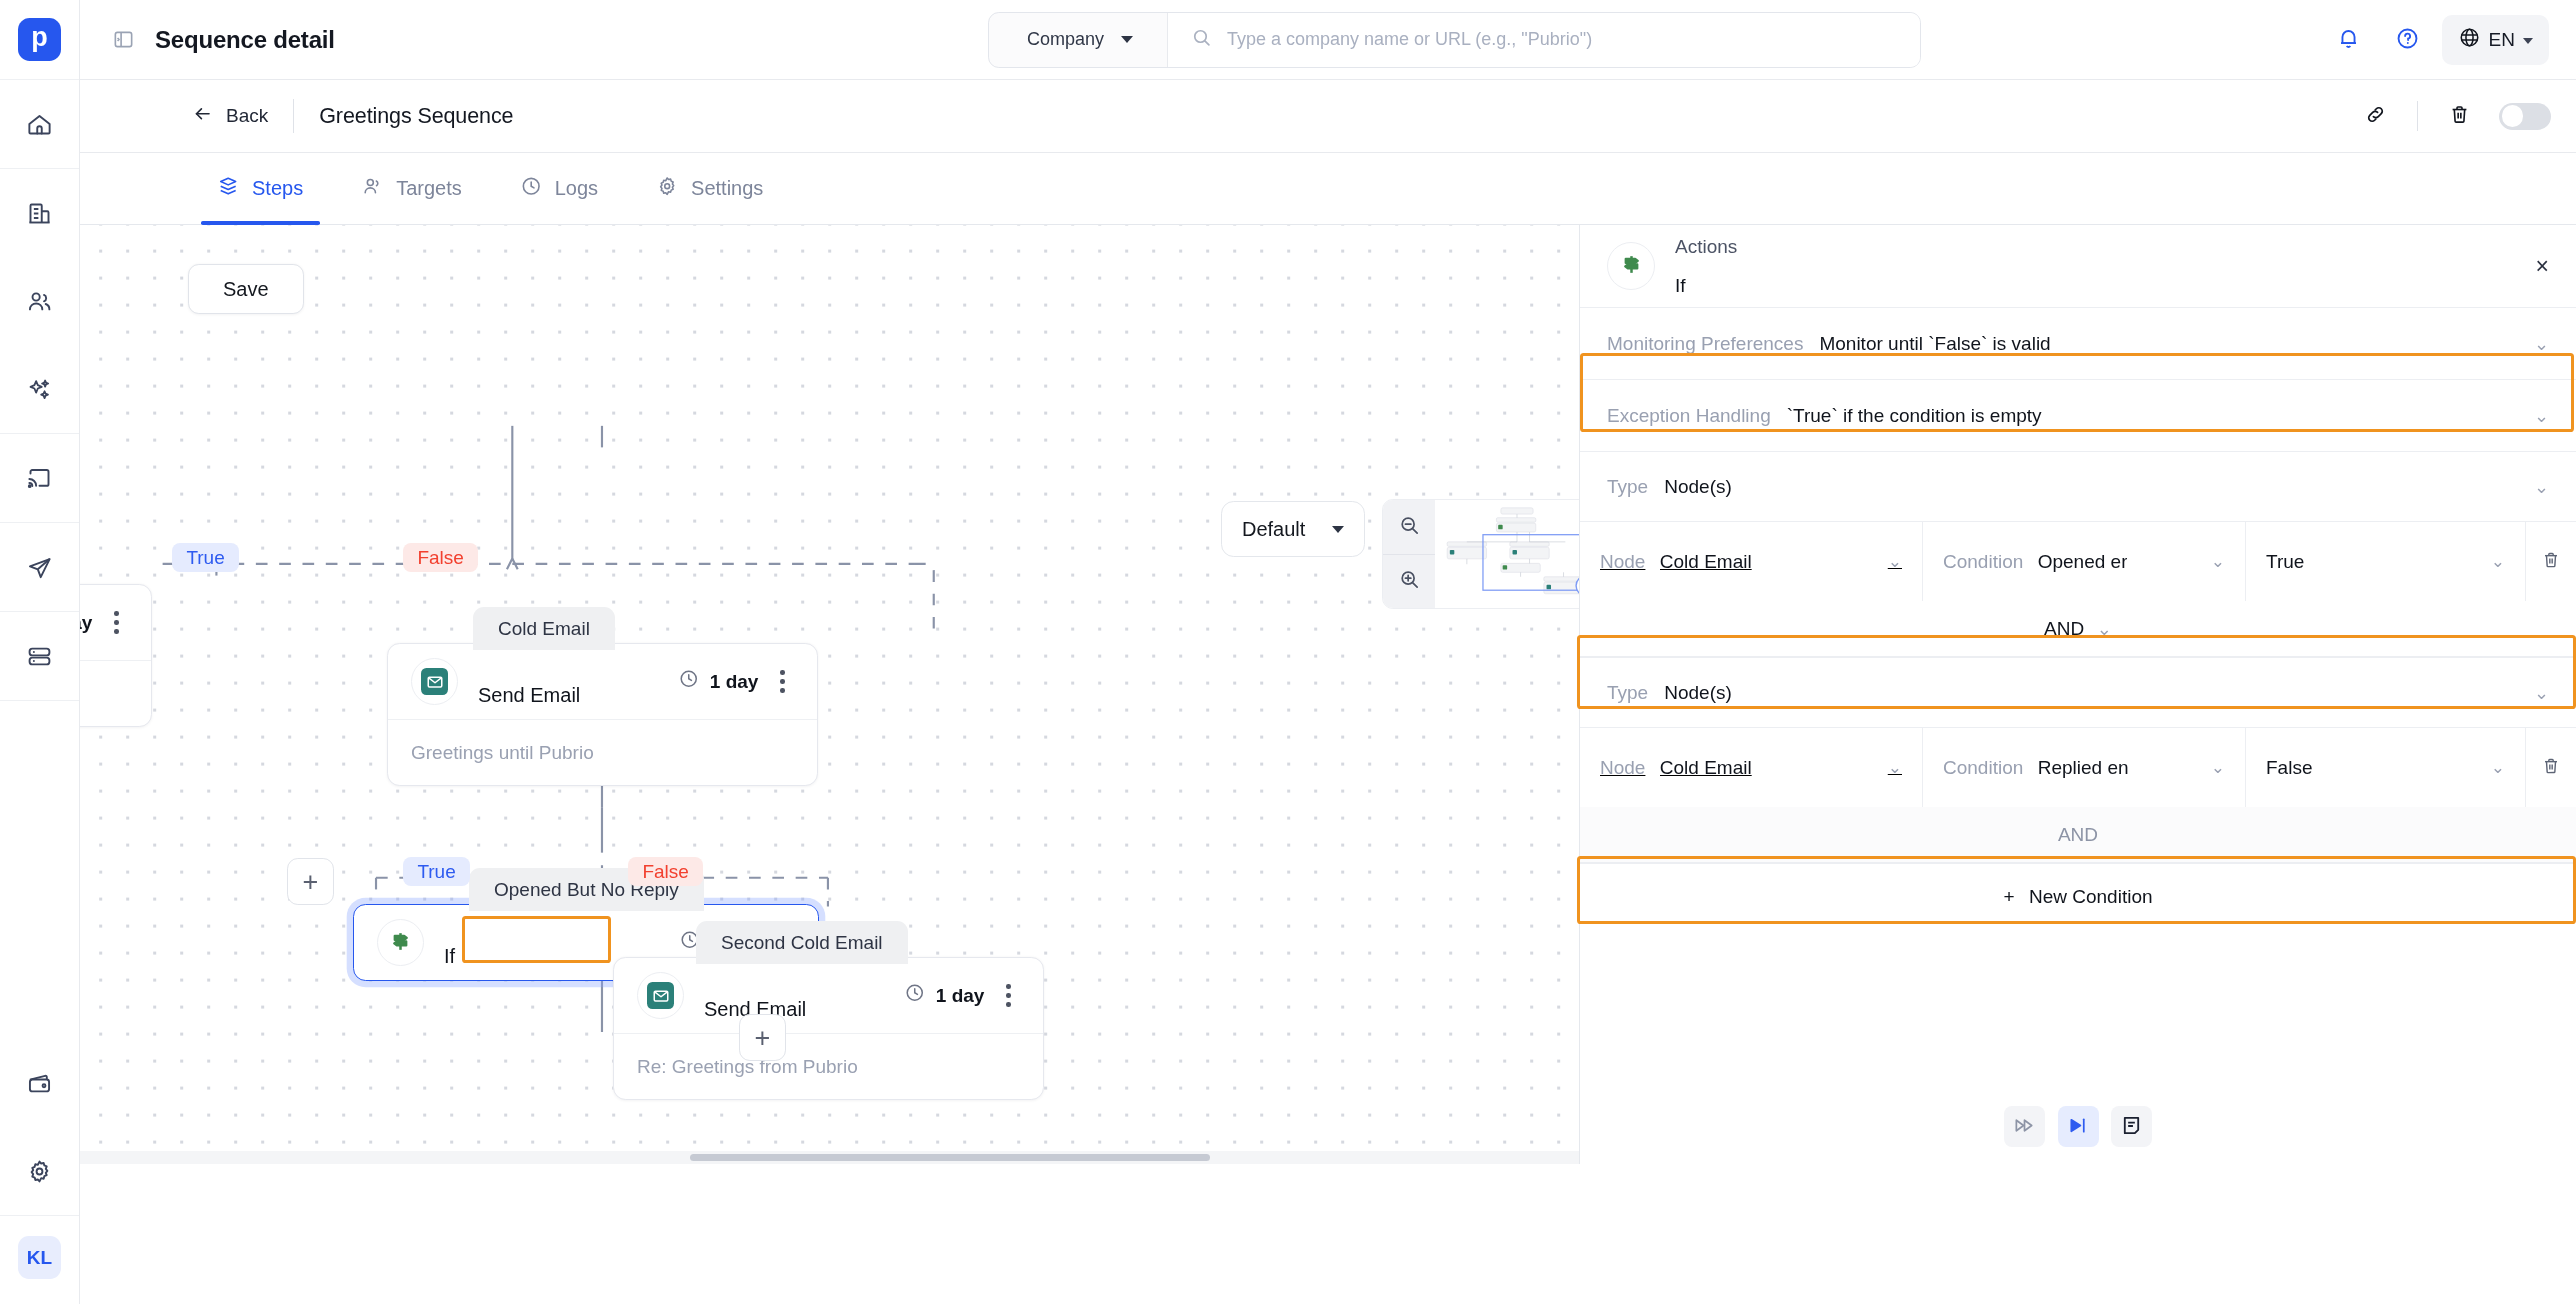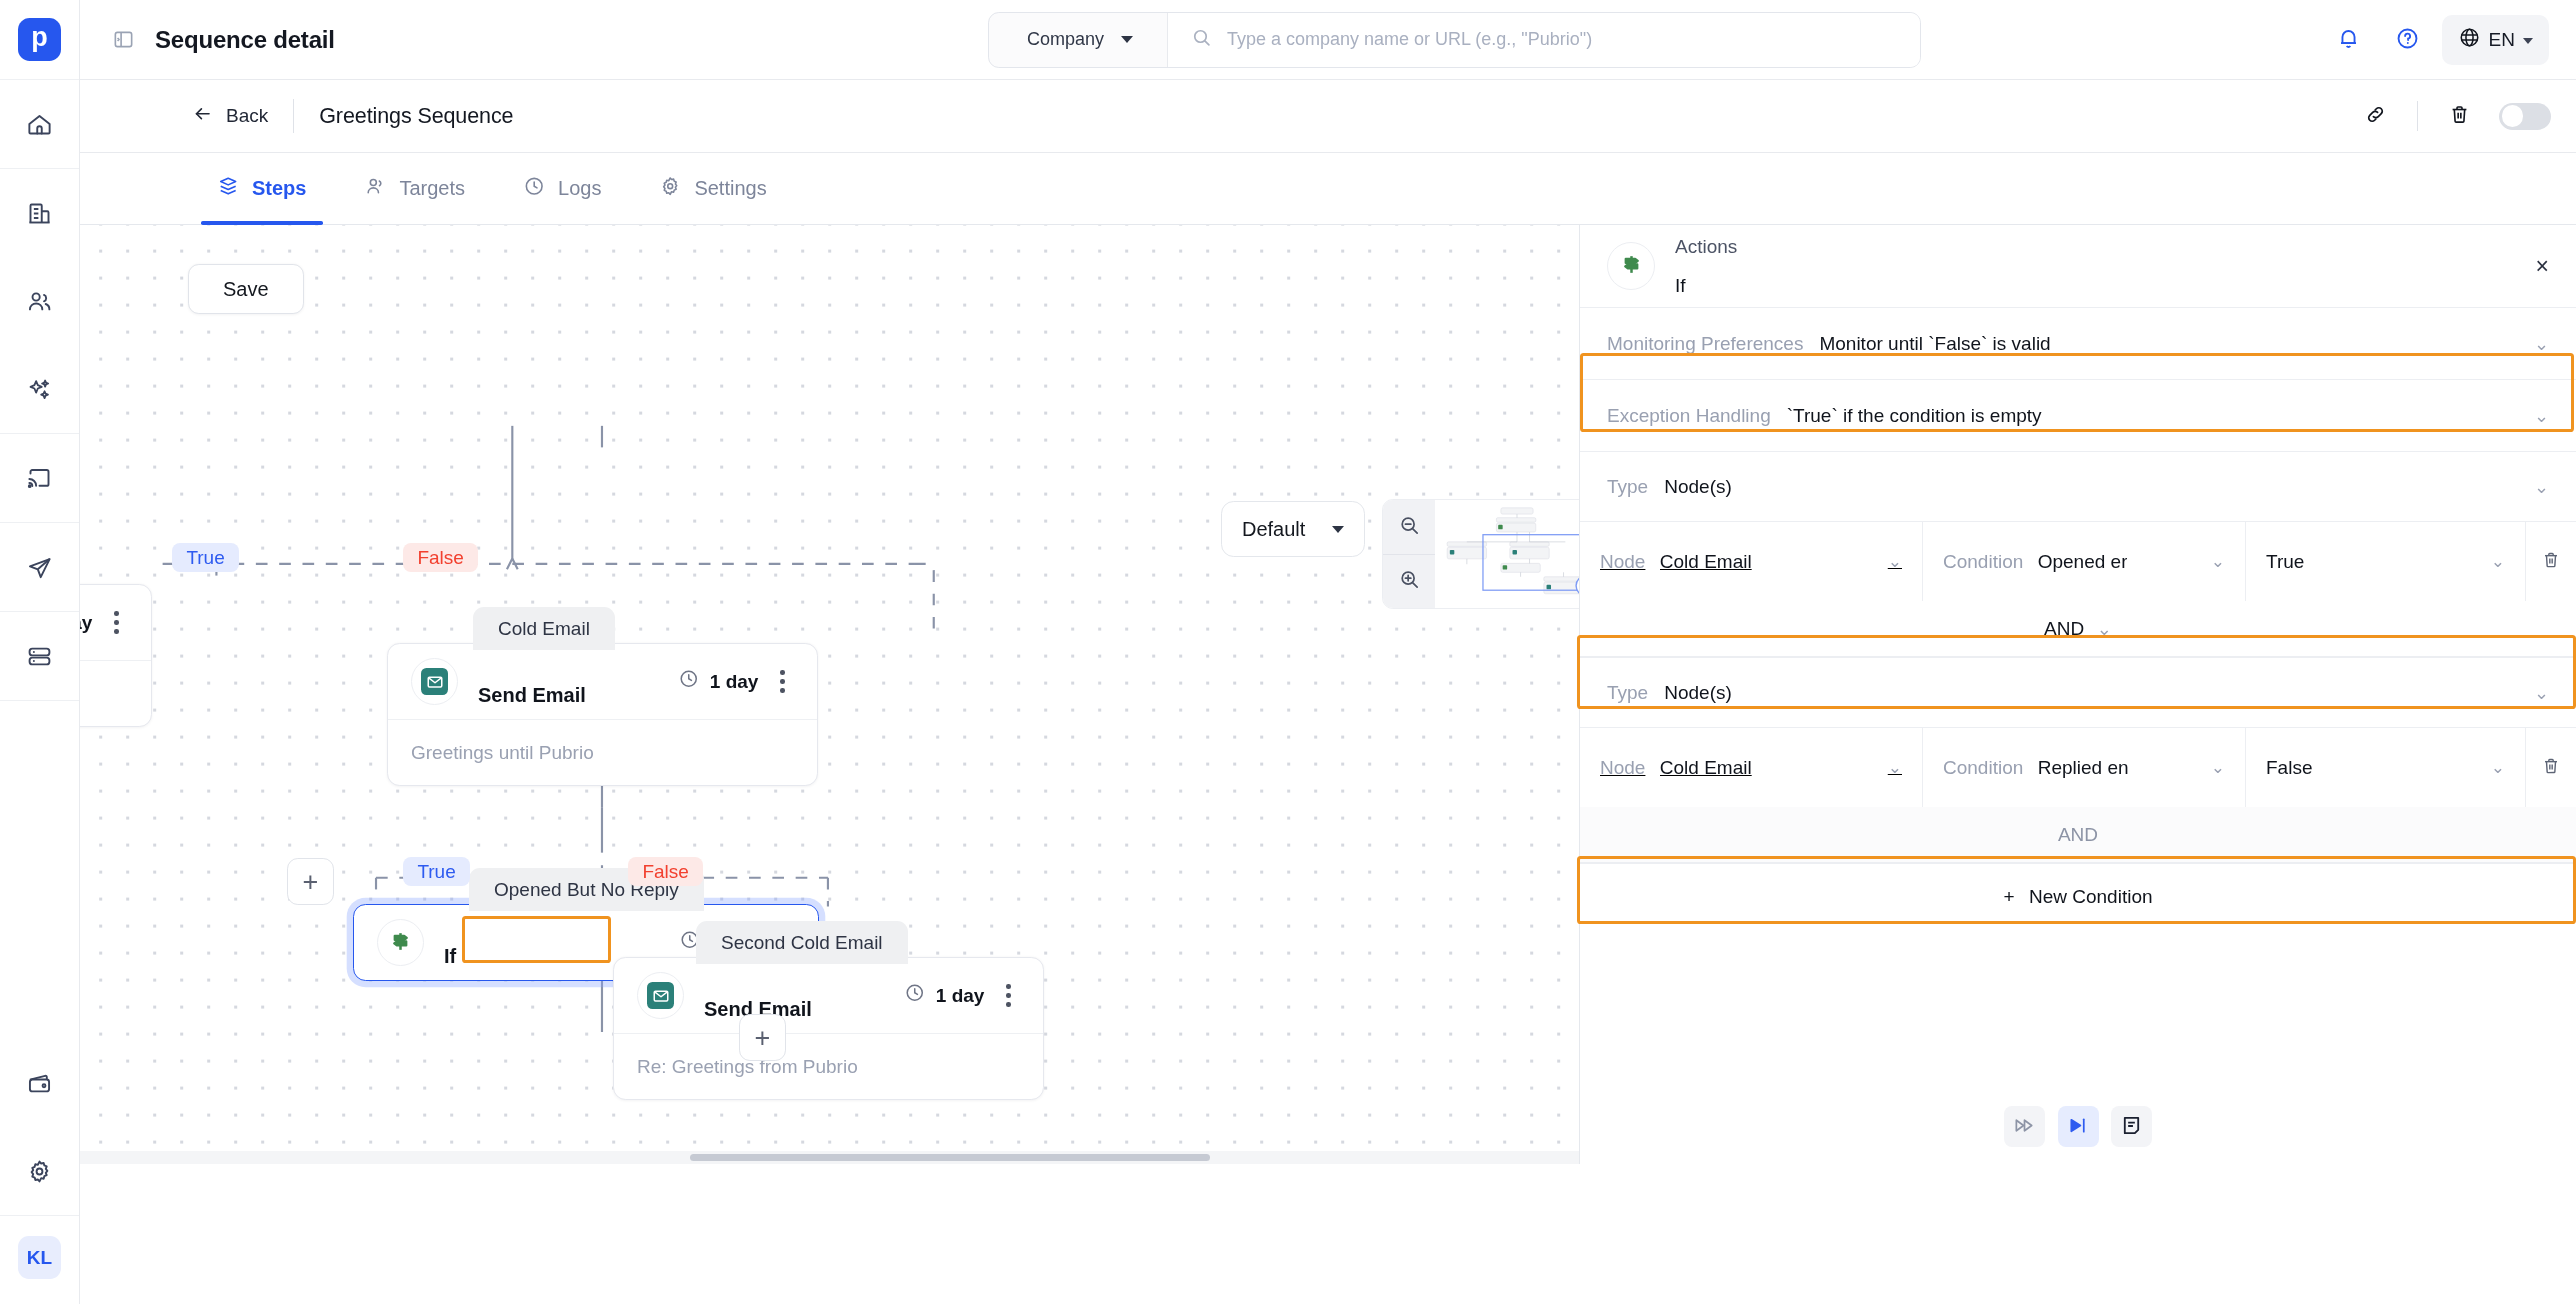--- a/index.html
+++ b/index.html
@@ -105,21 +105,21 @@
   .tabs {
     height: 72px; flex: 0 0 72px; background: #fff;
     border-bottom: 0.9px solid #e5e8ed; display: flex; align-items: stretch;
     padding-left: 108px; position: relative;
   }
   .tab {
     display: flex; align-items: center; gap: 12.6px; padding: 0 29px;
     font-size: 20px; color: #7d859a; cursor: pointer; position: relative;
   }
   .tab svg { width: 22.4px; height: 22.4px; }
-  .tab.active { color: #2657ee; font-weight: 700; }
+  .tab.active { color: #2657ee; font-weight: 400; }
   .tab.active::after { content: ""; position: absolute; left: 12.6px; right: 12.6px; bottom: -0.9px; height: 3.6px; background: #2657ee; border-radius: 1.8px;}
 
   
   .body { flex: 1 1 auto; display: flex; min-height: 0; position: relative; }
 
   
   .canvas {
     flex: 1 1 auto; position: relative; overflow: hidden;
     background-color: #ffffff;
     background-image: radial-gradient(#d5d8df 1.8px, transparent 1.8px);
@@ -159,21 +159,21 @@
     border-radius: 10.8px 10.8px 0 0; display: flex; align-items: center; justify-content: center;
     padding: 0 25px; font-size: 19px; color: #2e3444; z-index: 7; white-space: nowrap;
   }
   .node-head { height: 75px; display: flex; align-items: center; padding: 0 23px; }
   .node-ic {
     width: 47px; height: 47px; border-radius: 50%; border: 0.9px solid #eceef2;
     display: flex; align-items: center; justify-content: center; flex: 0 0 auto;
   }
   .mail-sq { width: 27px; height: 27px; border-radius: 5.4px; background: #2b8079; display:flex; align-items:center; justify-content:center;}
   .mail-sq svg { width: 18px; height: 18px; color: #fff; }
-  .node-title { margin-left: 20px; font-size: 20px; font-weight: 700; color: #10141c; margin-top: 28px; }
+  .node-title { margin-left: 20px; font-size: 20px; font-weight: 400; color: #10141c; margin-top: 28px; }
   .node-right { margin-left: auto; display: flex; align-items: center; gap: 12.6px; }
   .clock-grp { display: flex; align-items: center; gap: 10px; font-size: 19px; color: #10141c; font-weight: 600;}
   .clock-grp svg { width: 21.5px; height: 21.5px; color: #6f7586; }
   .kebab { width: 23px; display: flex; flex-direction: column; align-items: center; gap: 4.5px; cursor: pointer; }
   .kebab i { width: 4.5px; height: 4.5px; border-radius: 50%; background: #4d5362; display: block;}
   .node-body { border-top: 0.9px solid #eef0f3; padding: 21.5px 23px; font-size: 19px; color: #9aa1b2; }
   .node.selected {
     border: 1.8px solid #2657ee;
     box-shadow: 0 0 0 6.3px rgba(136,164,255,.35);
   }

